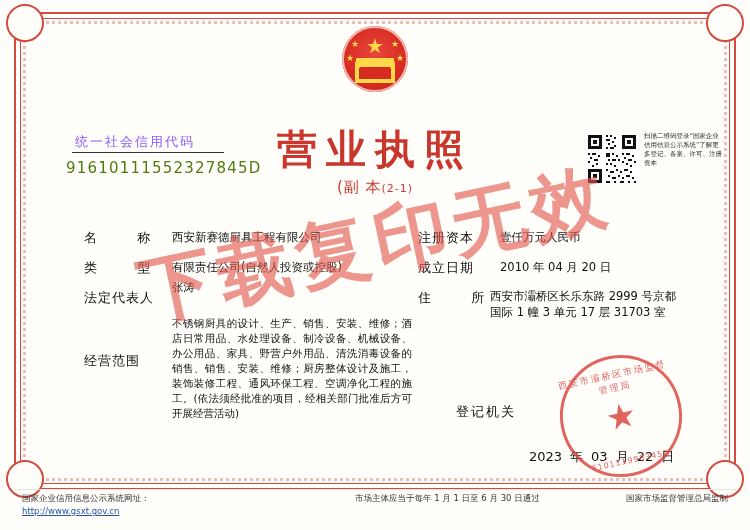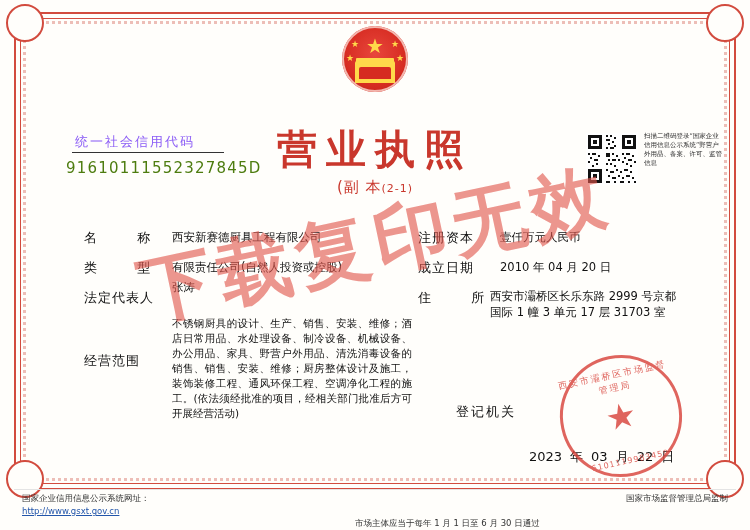--- a/index.html
+++ b/index.html
@@ -166,21 +166,21 @@
     font-size:74px;font-weight:bold;color:#e2574d;opacity:.62;
     letter-spacing:6px;white-space:nowrap;pointer-events:none;
   }
 
   
   .footer{
     position:absolute;left:0;right:0;bottom:4px;height:34px;
     font-size:8.5px;color:#333;
   }
   .footer .left{position:absolute;left:22px;top:0;line-height:13px;}
-  .footer .center{position:absolute;left:355px;top:0;line-height:13px;margin-top:25px;}
+  .footer .center{position:absolute;left:355px;top:0;line-height:13px;}
   .footer .right{position:absolute;right:22px;top:0;line-height:13px;text-align:right;}
   .sep-line{
     position:absolute;left:14px;right:14px;bottom:40px;height:1px;background:#e4e4e4;
   }
 </style>
 </head>
 <body>
 
 <div class="license">
 
@@ -273,21 +273,21 @@
           <rect x="20" y="21" width="2" height="1"></rect>
           <rect x="23" y="22" width="1" height="1"></rect>
         <rect x="10" y="24" width="2" height="1"></rect>
           <rect x="14" y="24" width="1" height="1"></rect>
           <rect x="17" y="24" width="2" height="1"></rect>
         <rect x="21" y="24" width="1" height="1"></rect>
           <rect x="24" y="24" width="1" height="1"></rect>
       </g>
     </svg>
   </div>
-  <div class="qr-text">扫描二维码登录“国家企业信用信息公示系统”野营户外用品、备案、许可、监管信息</div>
+  <div class="qr-text">扫描二维码登录“国家企业信用信息公示系统”了解更多登记、备案、许可、注册资本</div>
 
   <div class="field-label lbl-name">名 称</div>
   <div class="field-value val-name">西安新赛德厨具工程有限公司</div>
 
   <div class="field-label lbl-type">类 型</div>
   <div class="field-value val-type">有限责任公司(自然人投资或控股)</div>
 
   <div class="field-label lbl-rep">法定代表人</div>
   <div class="field-value val-rep">张涛</div>
 

